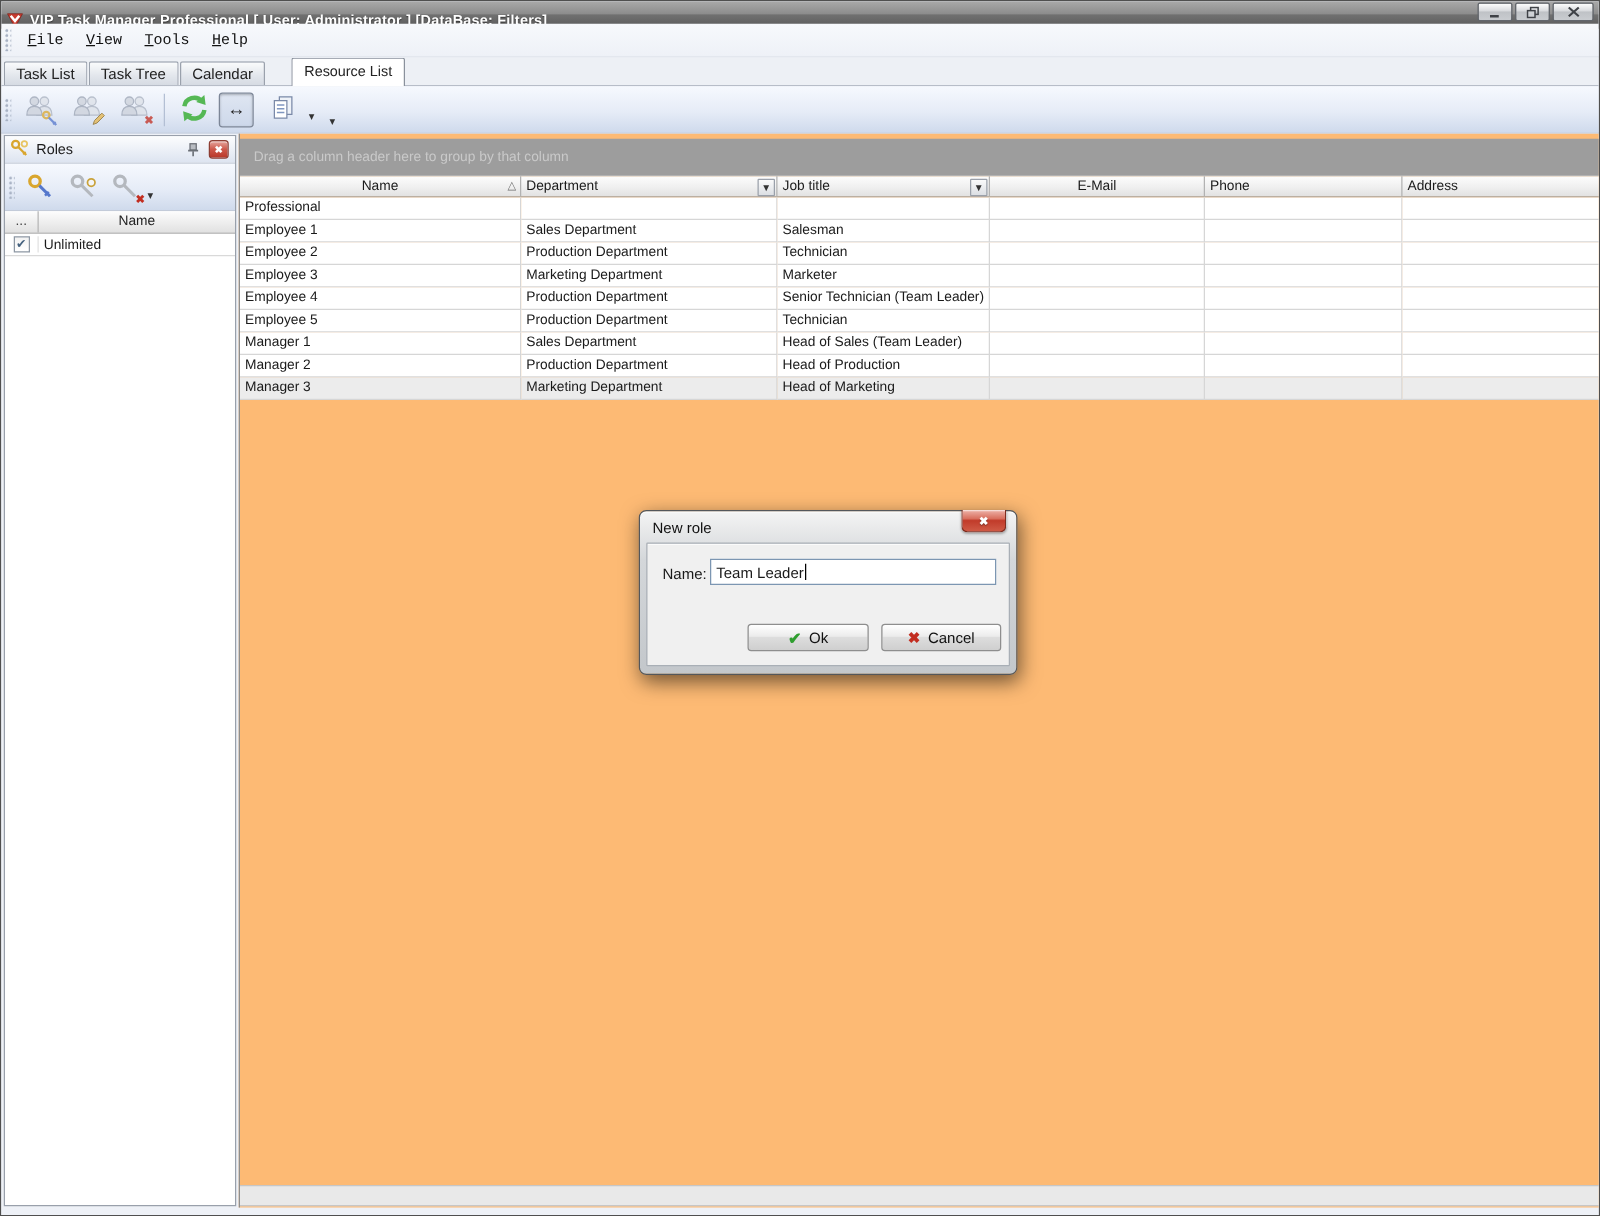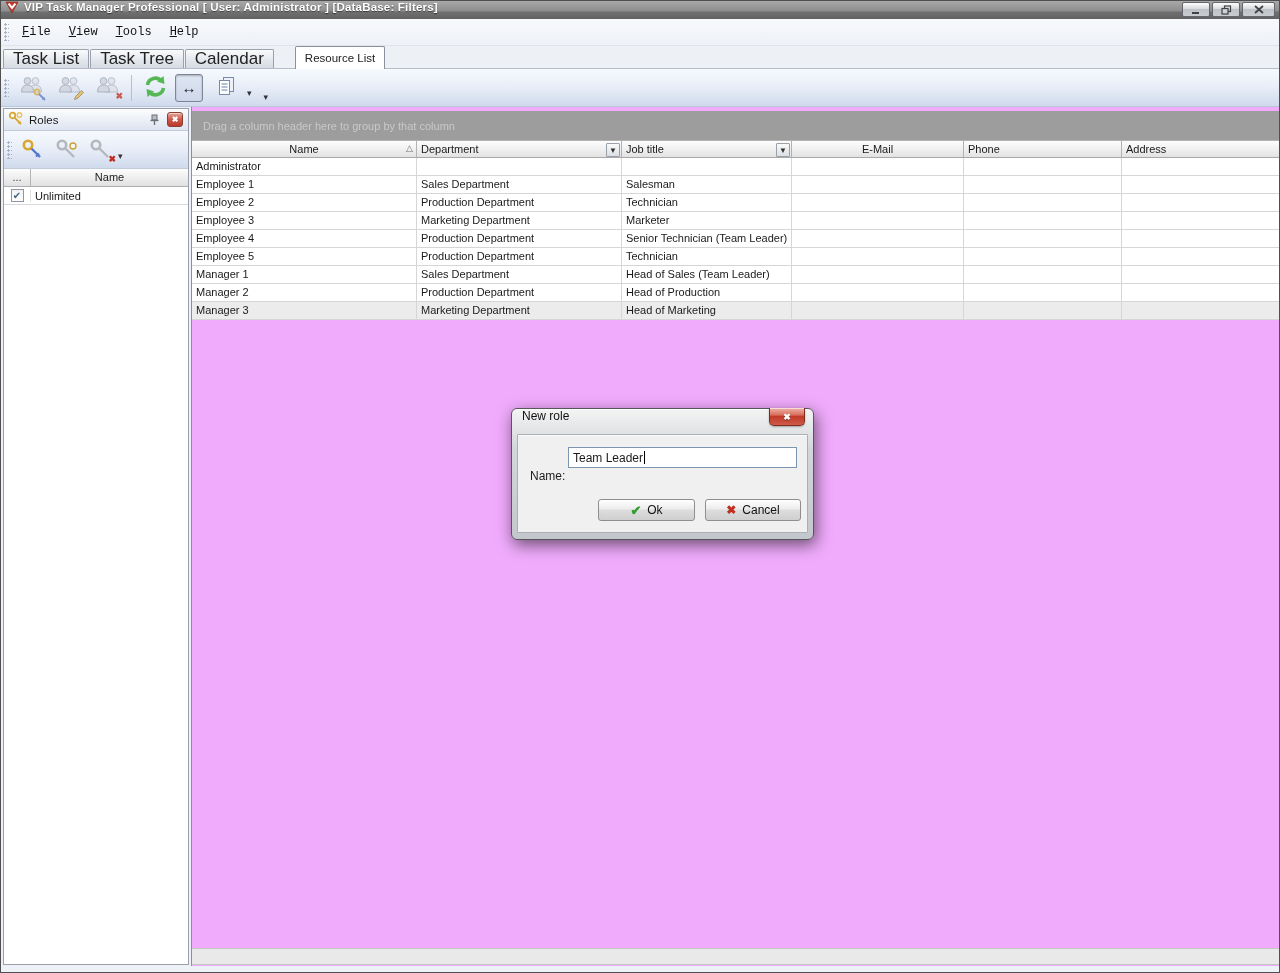--- a/index.html
+++ b/index.html
@@ -9,21 +9,21 @@
     font-size:11px; color:#1a1a1a;
     background:#eef1f7;
     position:relative;
     border:1px solid #4f4f4f;
   }
 
   
   .titlebar {
     position:absolute; left:0; top:0; width:1278px; height:22px;
     background:linear-gradient(#a9a9a9, #8d8d8d 45%, #707070 50%, #595959);
-    display:flex; align-items:flex-start; color:#fff;
+    display:flex; align-items:flex-end; color:#fff;
   }
   .titlebar .logo { margin:0 5px 0 4px; display:flex; }
   .titlebar .title {
     font-size:11.5px; font-weight:bold; letter-spacing:.2px;
     text-shadow:0 1px 1px rgba(0,0,0,.55); white-space:nowrap;
   }
   .win-controls { position:absolute; right:4px; top:1px; display:flex; gap:2px; }
   .win-btn {
     width:28px; height:15px; border:1px solid #62666c; border-radius:2px;
     background:linear-gradient(#fdfdfd, #d8dadd 45%, #bfc2c6 50%, #c9ccd0);
@@ -53,21 +53,21 @@
     position:absolute; left:0; top:45px; width:1278px; height:23px;
     background:#edf0f5; display:flex; align-items:flex-end; padding-left:2px;
     border-bottom:1px solid #b7bdc8;
   }
   .tab {
     height:19px; padding:0 9px; margin-right:1px;
     display:flex; align-items:center;
     background:linear-gradient(#fafbfc,#e2e6ec 60%, #d6dbe3);
     border:1px solid #9aa1ac; border-bottom:none;
     border-radius:2px 2px 0 0;
-    font-size:17px; color:#222; position:relative;
+    font-size:12px; color:#222; position:relative;
   }
   .tab.active {
     height:23px; background:#fff; z-index:2; margin-bottom:-1px;
     border-color:#8a919c; font-size:11.5px;margin-left:20px;
   }
 
   
   .toolbar {
     position:absolute; left:0; top:68px; width:1278px; height:38px;
     background:linear-gradient(#f6f9fe,#e6ecf7 55%, #cfdaec);
@@ -131,21 +131,21 @@
   .checkbox {
     width:13px; height:13px; border:1px solid #8d97a3; background:linear-gradient(#f2f2f2,#fff);
     display:flex; align-items:center; justify-content:center;
     font-size:10px; color:#44617e; line-height:10px;
   }
   .roles-cell-name { padding-left:4px; }
 
   
   .main-grid {
     position:absolute; left:190px; top:0; width:1090px; height:859px;
-    background:#f0abfc; border-left:1px solid #8f8f8f;
+    background:#fdba74; border-left:1px solid #8f8f8f;
   }
   .group-band {
     position:absolute; left:0; top:4px; width:1090px; height:29px;
     background:#9d9d9d; color:#c9c9c9;
     display:flex; align-items:center; padding-left:11px; font-size:11px;
   }
   .grid-header { position:absolute; left:0; top:33px; width:1090px; height:18px; display:flex;
     border-top:1px solid #b2b2b2; border-bottom:1px solid #a8a8a8;
     background:linear-gradient(#fdfdfd,#eeeeee 60%, #e2e2e2); }
   .gh-cell { position:relative; border-right:1px solid #b2b2b2; display:flex; align-items:center; padding:0 4px; color:#1a1a1a; }
@@ -172,37 +172,37 @@
   }
 
   
   .dialog {
     position:absolute; left:510px; top:407px; width:303px;
     background:linear-gradient(#f4f4f4,#d4d7da 30%, #c3c7cb);
     border:1px solid #54575b; border-radius:6px;
     box-shadow:2px 5px 16px rgba(0,0,0,.55), inset 0 1px 0 rgba(255,255,255,.8);
     padding:0 5px 6px; z-index:10;
   }
-  .dlg-titlebar { height:25px; display:flex; align-items:flex-start; position:relative; }
+  .dlg-titlebar { height:25px; display:flex; align-items:center; position:relative; }
   .dlg-title { font-size:12px; padding-left:5px; color:#111; }
   .dlg-close {
     position:absolute; right:3px; top:-1px; width:36px; height:18px;
     background:linear-gradient(#eeb4aa,#d9705f 40%, #c13b2a 50%, #cf5a46);
     border:1px solid #7e2d20; border-top:none; border-radius:0 0 5px 5px;
     color:#fff; font-size:9px; font-weight:bold;
     display:flex; align-items:center; justify-content:center;
     box-shadow:inset 0 1px 0 rgba(255,255,255,.55), 0 1px 2px rgba(0,0,0,.3);
     text-shadow:0 1px 1px rgba(0,0,0,.4);
   }
   .dlg-body {
     position:relative; height:99px; background:#f0f0f0;
     border:1px solid #a9afb6; border-radius:1px;
     box-shadow:inset 0 1px 0 rgba(255,255,255,.7);
   }
-  .dlg-name-label { position:absolute; left:12px; top:34px; font-size:12px; }
+  .dlg-name-label { position:absolute; left:12px; top:17px; font-size:12px; }
   .dlg-textbox {
     position:absolute; left:50px; top:12px; width:229px; height:21px;
     background:#fff; border:1px solid #7c96b2;
     display:flex; align-items:center; padding-left:4px; font-size:12px;
   }
   .text-caret { display:inline-block; width:1px; height:13px; background:#000; margin-left:1px; }
   .dlg-buttons { position:absolute; left:0; top:64px; width:100%; height:22px; }
   .dlg-btn {
     position:absolute; height:22px;
     background:linear-gradient(#ffffff,#ececec 45%, #dddddd 50%, #cfcfcf);
@@ -439,21 +439,21 @@
       <div class="gh-cell w4">
         <span>Phone</span>
       </div>
       <div class="gh-cell w5">
         <span>Address</span>
       </div>
     </div>
 
     <div class="grid-body">
         <div class="grid-row">
-          <div class="grid-cell w0">Administrator</div>
+          <div class="grid-cell w0">Professional</div>
           <div class="grid-cell w1"></div>
           <div class="grid-cell w2"></div>
           <div class="grid-cell w3"></div>
           <div class="grid-cell w4"></div>
           <div class="grid-cell w5"></div>
         </div>
         <div class="grid-row">
           <div class="grid-cell w0">Employee 1</div>
           <div class="grid-cell w1">Sales Department</div>
           <div class="grid-cell w2">Salesman</div>

